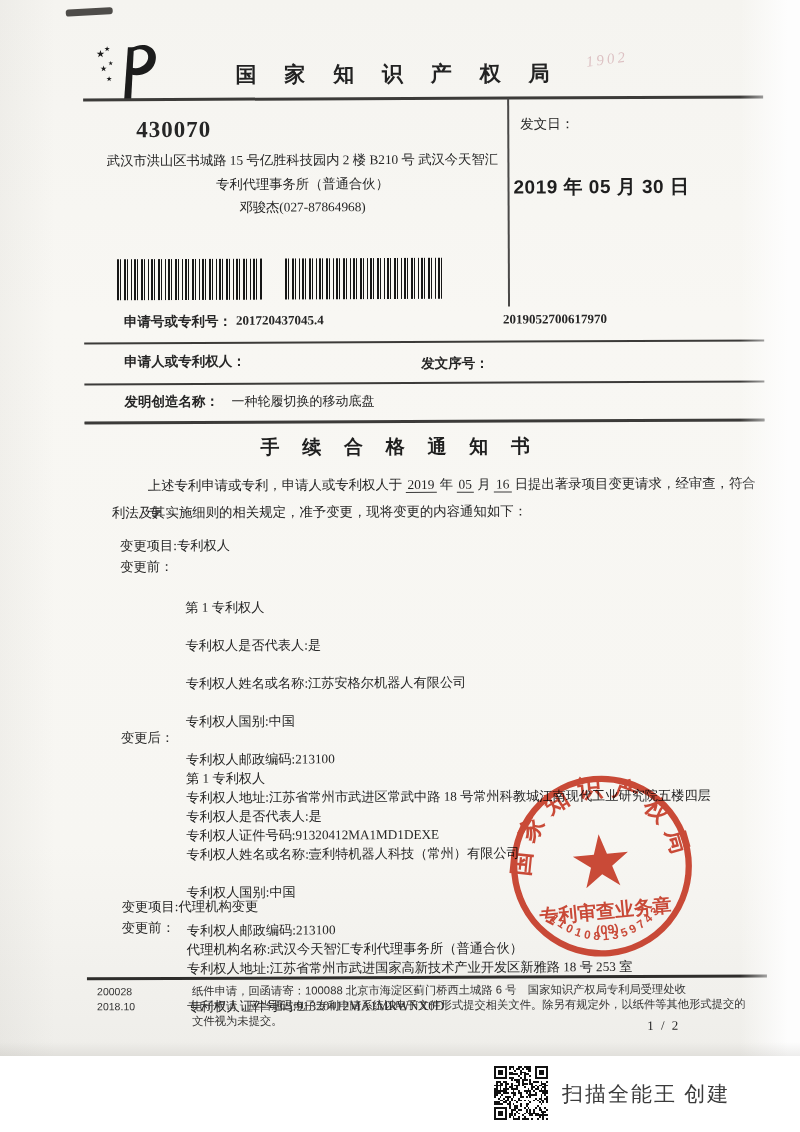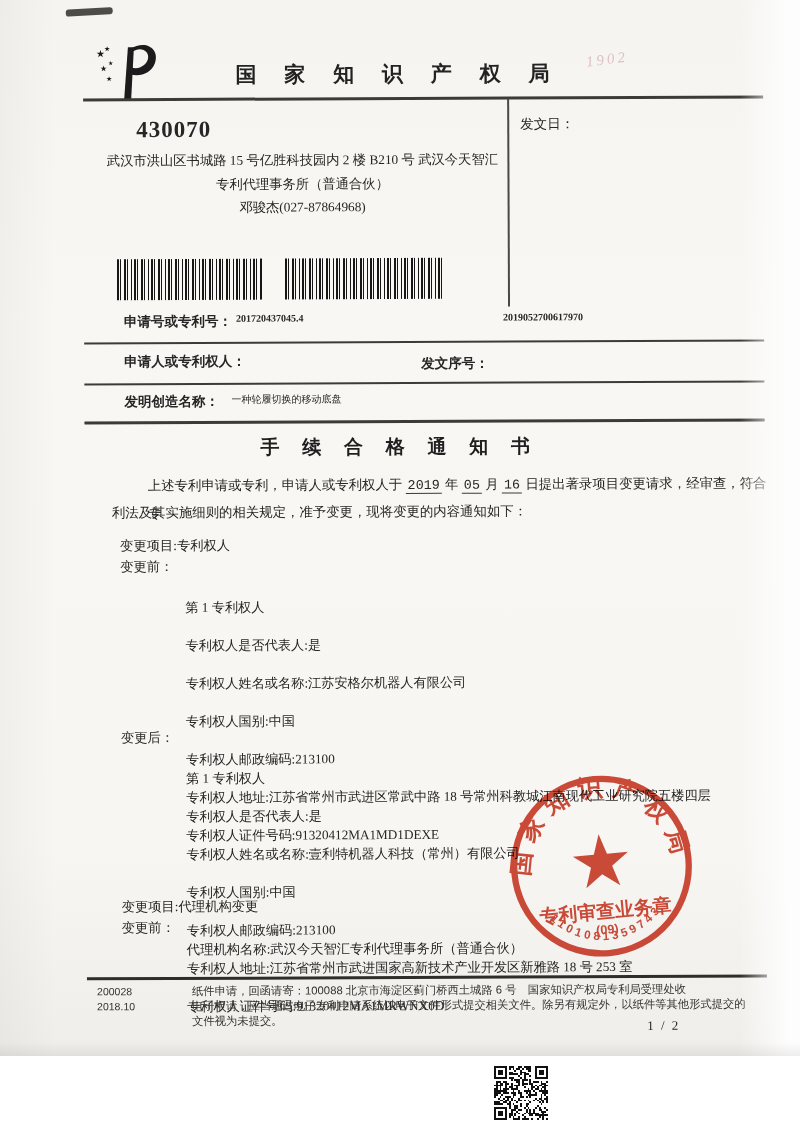--- a/index.html
+++ b/index.html
@@ -35,31 +35,31 @@
               font-family:"Liberation Sans","DejaVu Sans",sans-serif;letter-spacing:.5px;color:#1e1e1e;}
   
   .barcode{top:258px;height:41px;background:
      repeating-linear-gradient(90deg,#161616 0 2px,#f8f7f3 2px 3px,#161616 3px 4px,#f8f7f3 4px 7px,
        #161616 7px 9px,#f8f7f3 9px 10px,#161616 10px 11px,#f8f7f3 11px 14px,#161616 14px 15px,#f8f7f3 15px 17px);}
   .barcode1{left:118px;width:146px;}
   .barcode2{left:286px;width:158px;}
   
   .r1{top:312px;} .r2{top:352px;} .r3{top:392px;}
   .lbl{font-weight:bold;font-size:13.5px;}
-  .val{font-size:10px;}
+  .val{font-size:13px;}
   .num{font-weight:bold;}
   .hr1{left:85px;top:341px;width:680px;height:1.6px;}
   .hr2{left:85px;top:382px;width:680px;height:1.6px;}
   .hr3{left:85px;top:421px;width:680px;height:1.6px;}
   
   .notice-title{left:0;top:434px;width:800px;text-align:center;font-size:19px;font-weight:bold;letter-spacing:9px;color:#1f1f1f;}
   .para{left:112px;width:620px;font-size:13.4px;line-height:27px;}
   .para1{top:471px;padding-left:36px;}
   .para2{top:498px;}
-  .u{border-bottom:1.2px solid #3a3a3a;padding:0 2px;font-family:Liberation Mono, monospace;}
+  .u{border-bottom:1.2px solid #3a3a3a;padding:0 2px;}
   .sec{font-size:13.3px;}
   .ind{left:185px;font-size:13.2px;line-height:19px;white-space:pre-line;}
   .s1a{left:120px;top:536px;} .s1b{left:120px;top:557px;}
   .blk1{top:578px;width:580px;}
   .s2a{left:120px;top:728px;}
   .blk2{top:749px;width:580px;}
   .s3a{left:120px;top:897px;} .s3b{left:120px;top:918px;}
   .agency{left:185px;top:940px;font-size:13.3px;}
   
   .seal{left:503px;top:770px;mix-blend-mode:multiply;opacity:.92;transform:rotate(-5deg);}
@@ -101,20 +101,21 @@
 
     <div class="abs rule rule-top"></div>
     <div class="abs vdiv"></div>
 
     <div class="abs postcode">430070</div>
     <div class="abs addr addr1">武汉市洪山区书城路 15 号亿胜科技园内 2 楼 B210 号 武汉今天智汇</div>
     <div class="abs addr addr2">专利代理事务所（普通合伙）</div>
     <div class="abs addr addr3">邓骏杰(027-87864968)</div>
 
     <div class="abs issue-label">发文日：</div>
+    <div class="abs issue-date">2019 年 05 月 30 日</div>
 
     <div class="abs barcode barcode1"></div>
     <div class="abs barcode barcode2"></div>
     <div class="abs rule hr1"></div>
 
     <div class="abs r1 lbl" style="left:125px;">申请号或专利号：</div>
     <div class="abs r1 val num" style="left:237px;">201720437045.4</div>
     <div class="abs r1 lbl" style="left:422px;margin-top:43px;">发文序号：</div>
     <div class="abs r1 val num" style="left:504px;">2019052700617970</div>
     <div class="abs rule hr2"></div>
@@ -513,13 +514,14 @@
         <rect x="15" y="28" width="1" height="1"></rect>
         <rect x="16" y="28" width="1" height="1"></rect>
         <rect x="17" y="28" width="1" height="1"></rect>
         <rect x="18" y="28" width="1" height="1"></rect>
         <rect x="20" y="28" width="1" height="1"></rect>
         <rect x="23" y="28" width="1" height="1"></rect>
         <rect x="26" y="28" width="1" height="1"></rect>
         <rect x="28" y="28" width="1" height="1"></rect>
       </g>
   </svg>
+  <div class="scan-label">扫描全能王 创建</div>
 </div>
 
 </body></html>

